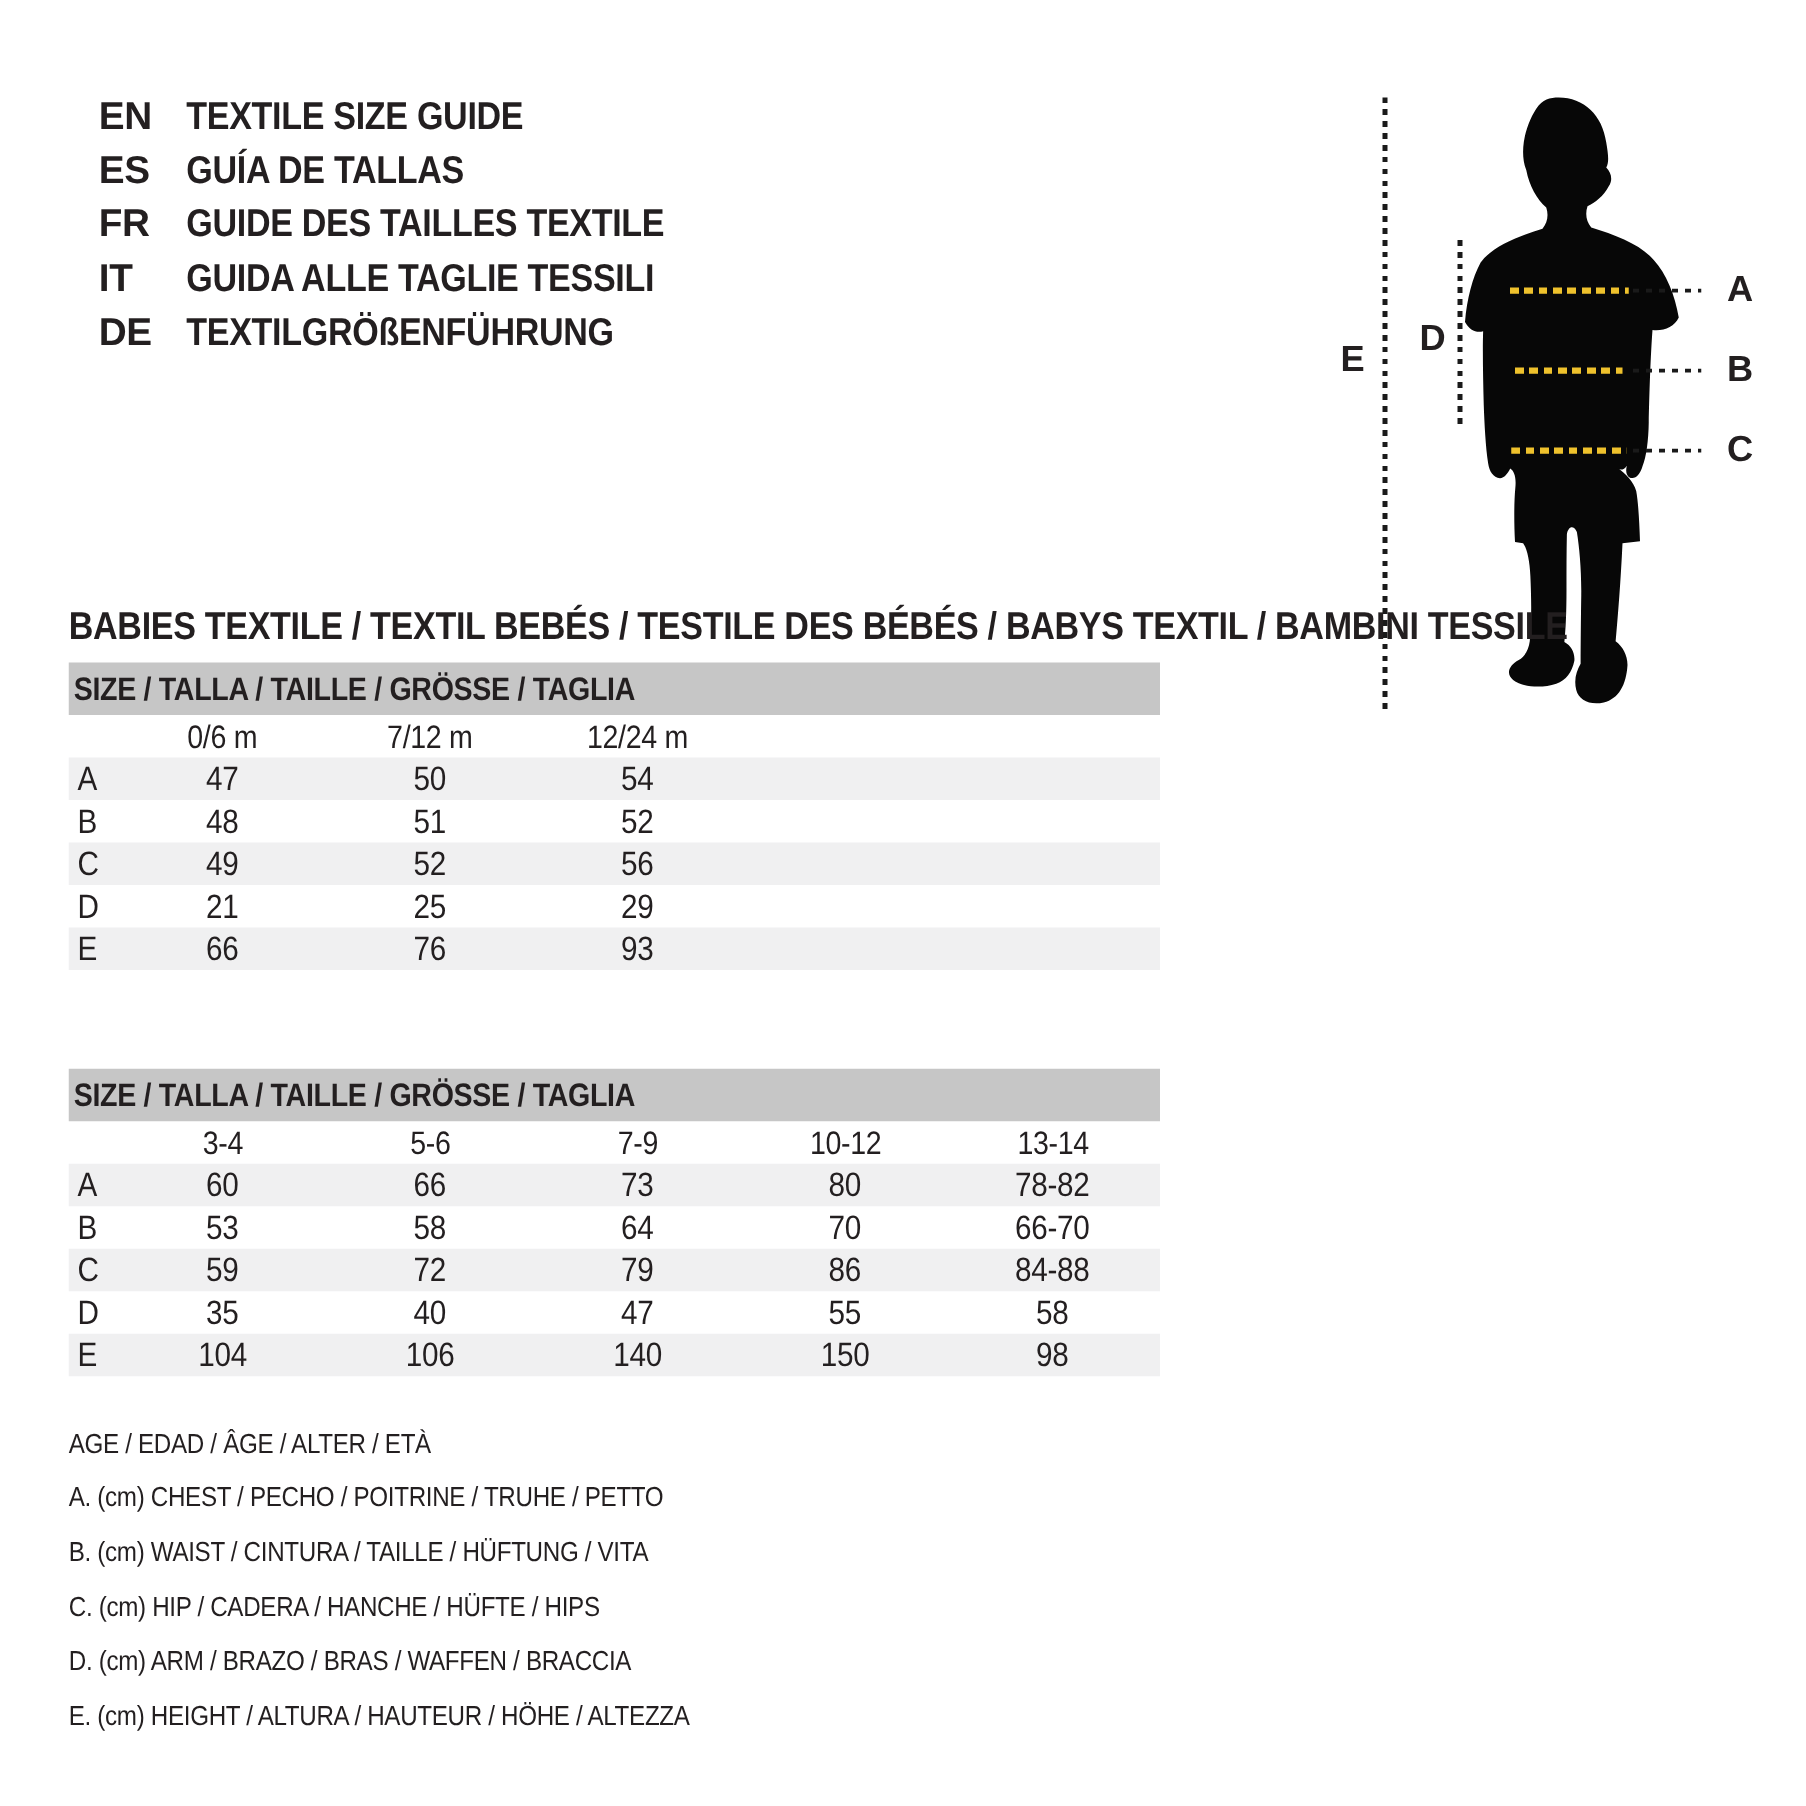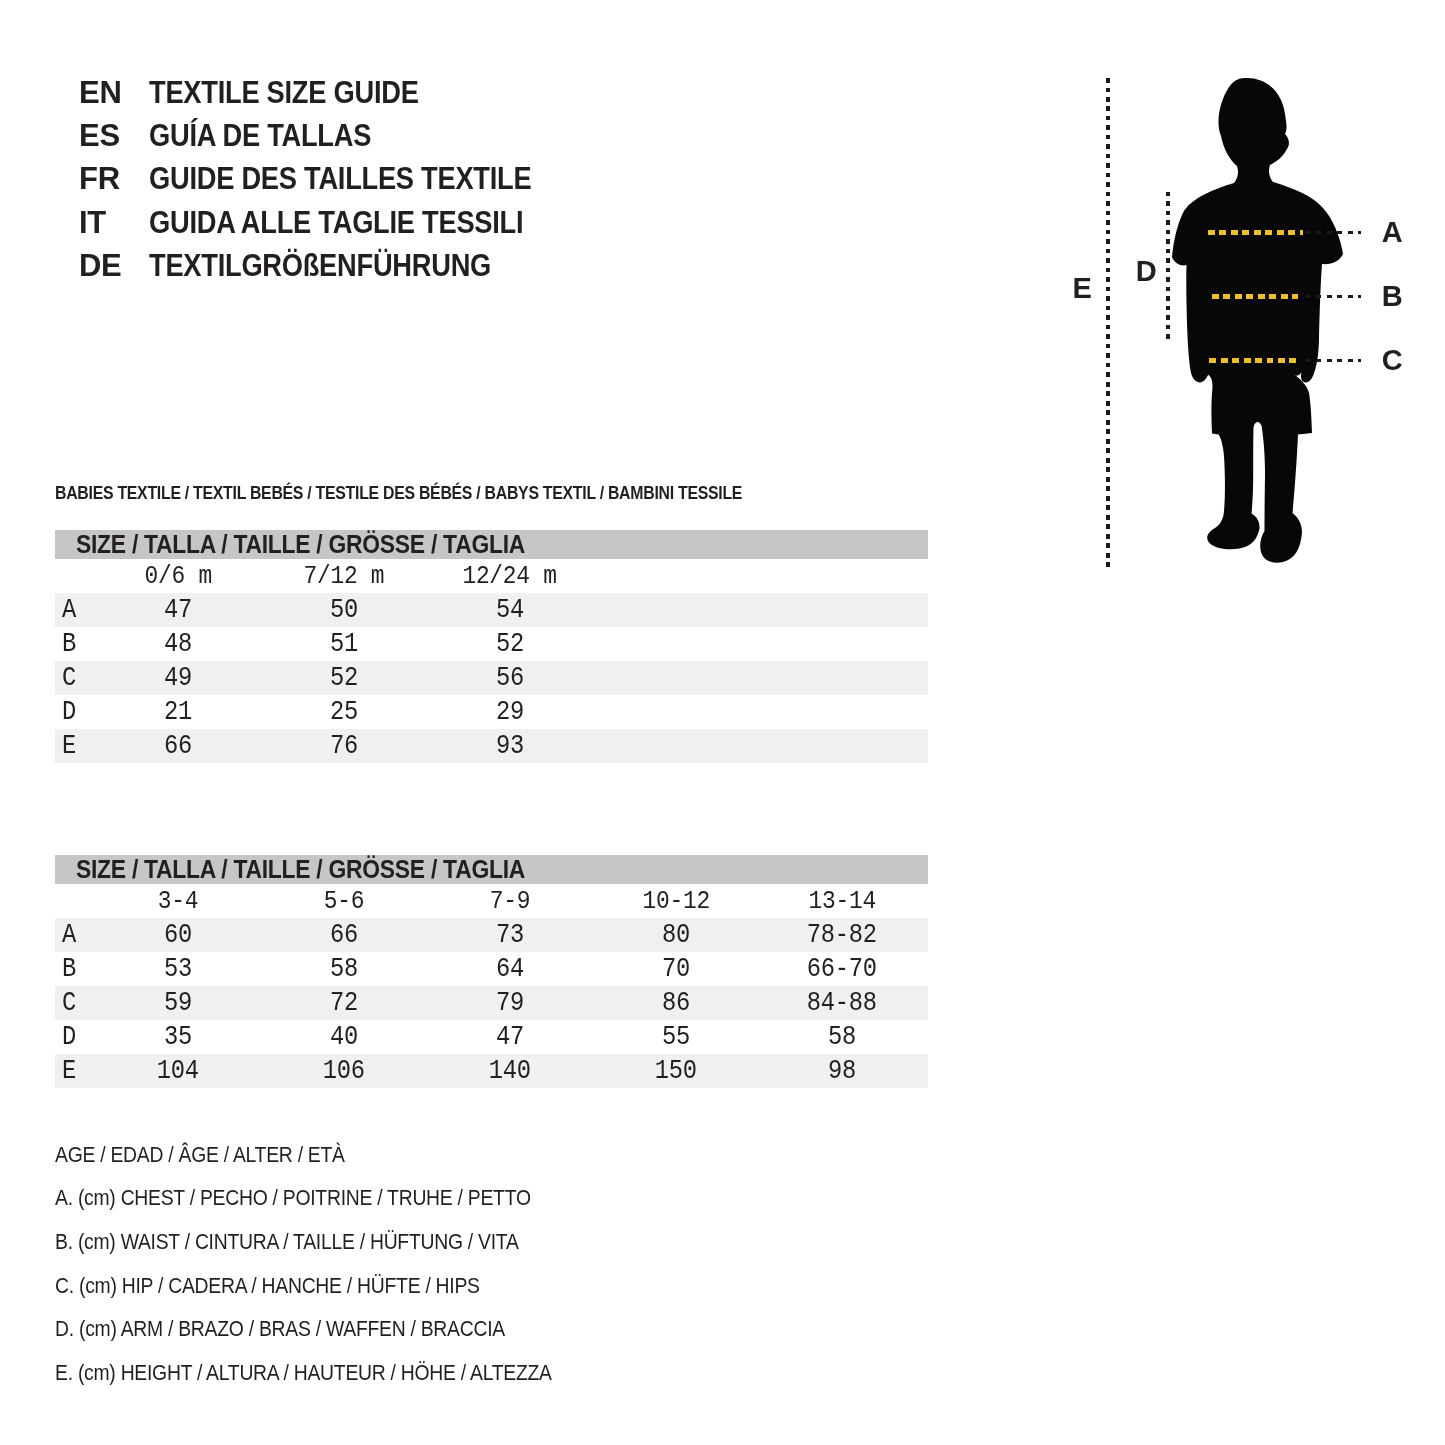--- a/index.html
+++ b/index.html
@@ -27,29 +27,29 @@
 
   
   #figure{position:absolute;left:1040px;top:60px;width:400px;height:565px;}
   #figure svg{position:absolute;left:125px;top:16px;}
   .vdash{position:absolute;width:3.5px;background:repeating-linear-gradient(180deg,#1a1a1a 0 4.5px,transparent 4.5px 9.5px);}
   .hdash-y{position:absolute;height:4.5px;background:repeating-linear-gradient(90deg,var(--yellow) 0 7px,transparent 7px 11.5px);}
   .hdash-b{position:absolute;height:3.5px;background:repeating-linear-gradient(90deg,#1a1a1a 0 5px,transparent 5px 10.5px);}
   .fig-label{position:absolute;width:40px;height:30px;font-size:29px;font-weight:700;text-align:center;line-height:30px;}
 
   
-  .section-title{position:absolute;left:55px;font-size:18px;font-weight:700;white-space:nowrap;}
+  .section-title{position:absolute;left:55px;font-size:31px;font-weight:700;white-space:nowrap;}
 
   
   .size-table{position:absolute;left:55px;width:873px;}
-  .tbar{height:29px;background:var(--header-bar);display:flex;align-items:center;padding-left:21px;
+  .tbar{height:42px;background:var(--header-bar);display:flex;align-items:center;padding-left:4px;
         font-size:26px;font-weight:700;}
   .trow{height:34px;display:flex;align-items:center;}
   .trow.alt{background:var(--row-alt);}
-  .cell{width:166px;text-align:center;font-size:27px;font-family:Liberation Mono, monospace;}
+  .cell{width:166px;text-align:center;font-size:27px;}
   .cell.lbl{width:40px;text-align:left;padding-left:7px;}
   .trow.thead .cell{font-size:26px;}
 
   
   #legend{position:absolute;left:55px;top:1133px;}
   .legend-line{height:43.6px;display:flex;align-items:center;font-size:22px;white-space:nowrap;}
 </style>
 </head>
 <body>
 

